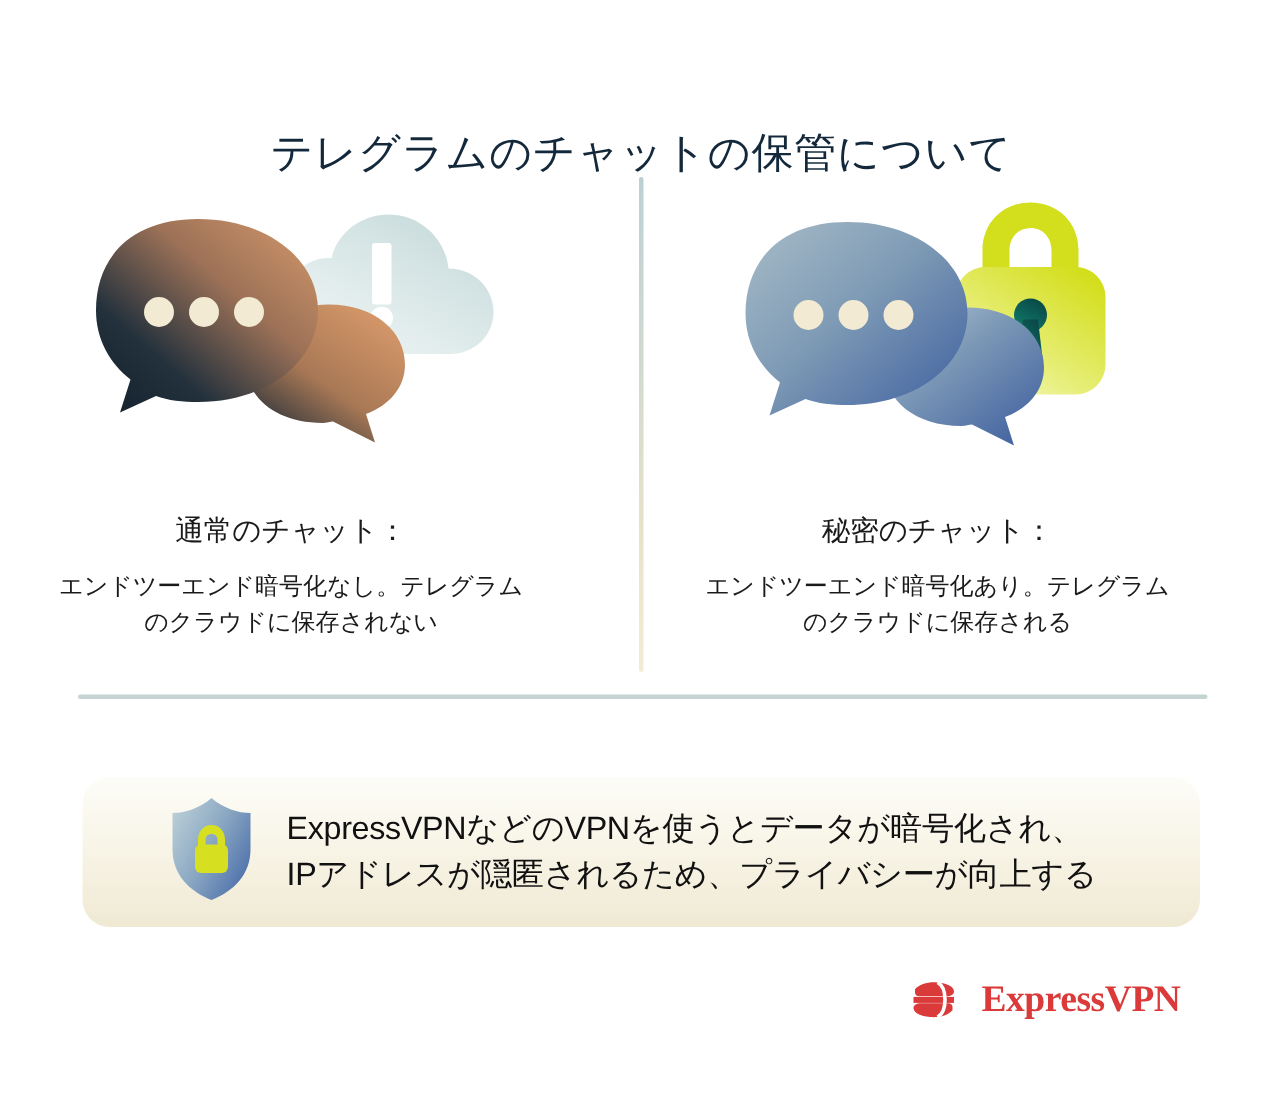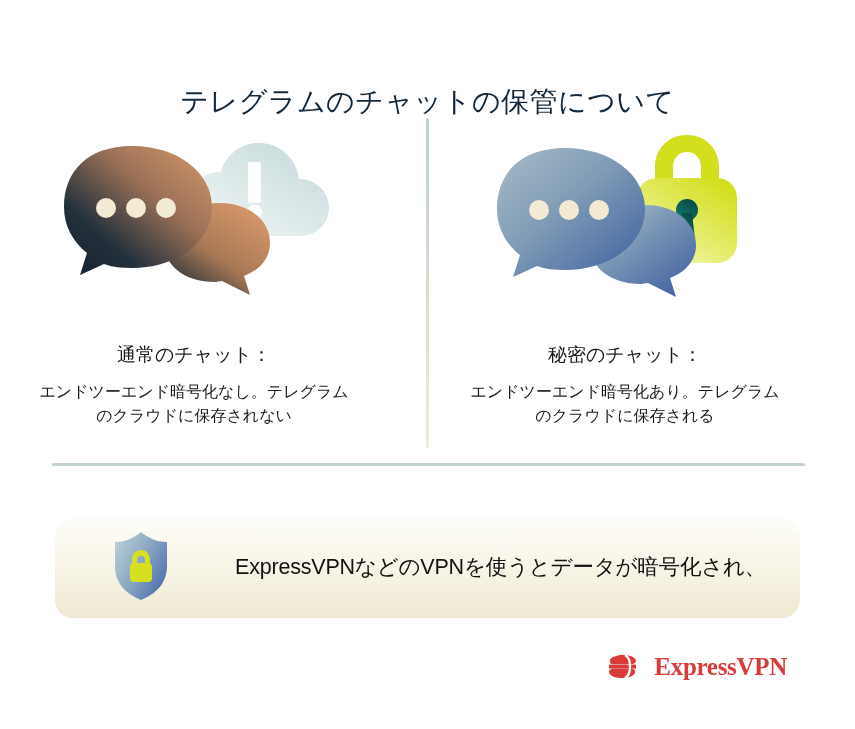--- a/index.html
+++ b/index.html
@@ -105,21 +105,20 @@
     position: absolute;
     left: 55px;
     top: 518px;
     width: 745px;
     height: 100px;
     border-radius: 18px;
     background: linear-gradient(to bottom, #fdfdf8 0%, #f7f3e4 55%, #efe9d3 100%);
     display: flex;
     align-items: center;
     padding-left: 58px;
-    gap: 44px;
   }
 
   .banner-shield {
     flex: 0 0 auto;
     margin-right: 22px;
   }
 
   .banner-text {
     font-size: 21.5px;
     color: #111111;
@@ -281,20 +280,21 @@
                  C46 12 36 9 28 2 Z" fill="url(#gShield)"></path>
         <g>
           <path d="M19 30 C19 24 23 20 28 20 C33 20 37 24 37 30 L37 35 L32 35 L32 30
                    C32 27.5 30.5 26 28 26 C25.5 26 24 27.5 24 30 L24 35 L19 35 Z" fill="#d6e021"></path>
           <rect x="17" y="33" width="22" height="19" rx="4" fill="#d6e021"></rect>
         </g>
       </svg>
     </div>
     <div class="banner-text">
       <div>ExpressVPNなどのVPNを使うとデータが暗号化され、</div>
+      <div>IPアドレスが隠匿されるため、プライバシーが向上する</div>
     </div>
   </div>
 
   <div class="logo">
     <svg width="36" height="30" viewBox="0 0 36 30">
       <path d="M6 7.5 C9 4 15 2.5 21 3 C27.5 3.5 32 6 32 9 C32 11 30 12.2 27 12.2
                L9 12.2 C7 12.2 6 11 6 9.8 Z" fill="#da3a3a"></path>
       <path d="M31 21.5 C28 25 22 26.5 16 26 C9.5 25.5 5 23 5 20 C5 18 7 16.8 10 16.8
                L28 16.8 C30 16.8 31 18 31 19.2 Z" fill="#da3a3a"></path>
       <rect x="5" y="12.6" width="27" height="4" fill="#da3a3a"></rect>

